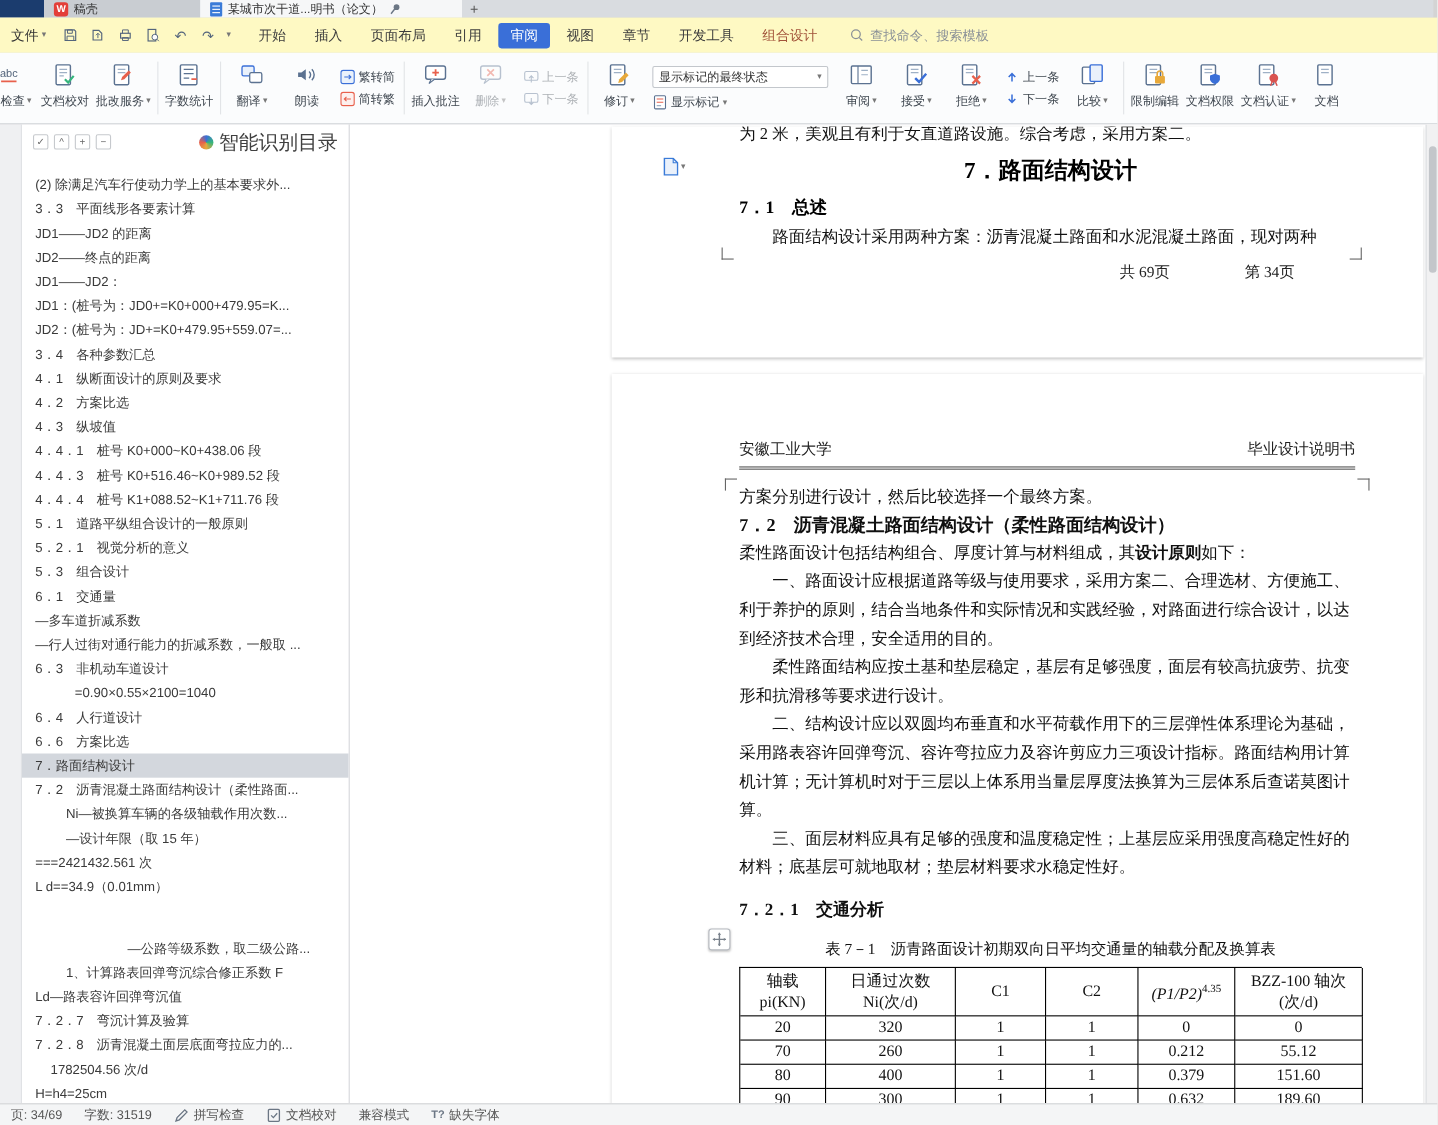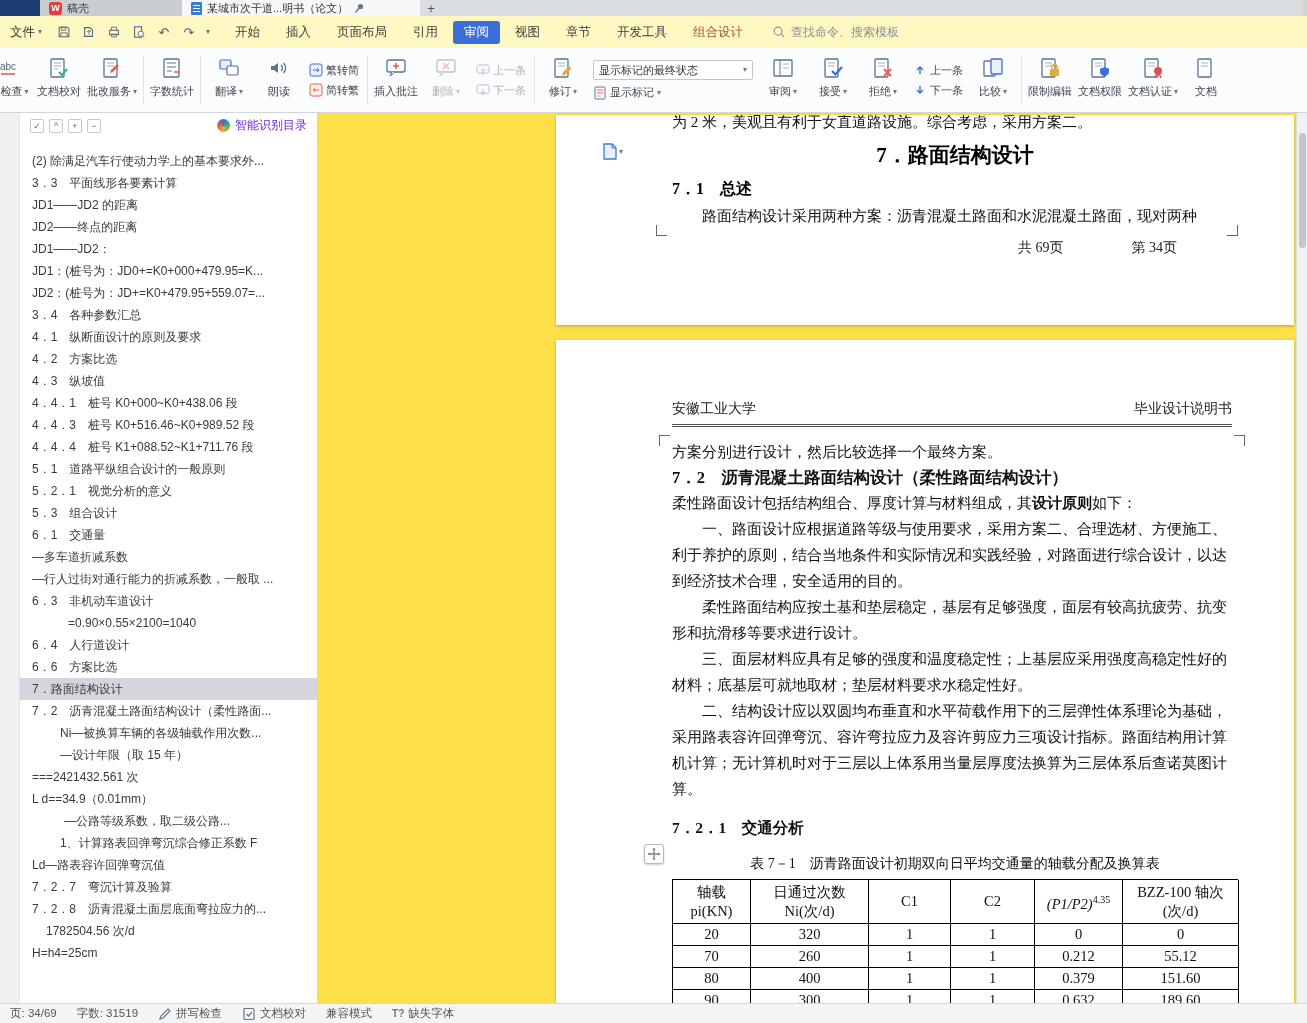--- a/index.html
+++ b/index.html
@@ -48,28 +48,28 @@
 
   
   .main { position:absolute; top:113px; left:0; right:0; bottom:20px; overflow:hidden; }
   .left-strip { position:absolute; left:0; top:0; bottom:0; width:20px; background:#eff0f2; border-right:1px solid #e0e2e5; }
   .sidebar { position:absolute; left:20px; top:0; bottom:0; width:298px; background:#fff; border-right:1px solid #cfd2d6; overflow:hidden; }
   .sb-head { display:flex; align-items:center; justify-content:space-between; padding:12px 14px 6px 10px; }
   .sb-title { font-size:13px; font-weight:bold; color:#333; }
   .sb-close { color:#888; font-size:14px; }
   .sb-tools { display:flex; align-items:center; gap:5px; padding:4px 10px 8px; }
   .tool-ic { width:14px; height:14px; border:1px solid #c6c9cd; border-radius:2px; color:#666; font-size:9px; display:flex; align-items:center; justify-content:center; }
-  .smart-toc { margin-left:auto; display:flex; align-items:center; gap:5px; font-size:12px; color:#6d28d9; }
+  .smart-toc { margin-left:auto; display:flex; align-items:center; gap:5px; font-size:18px; color:#404040; }
   .smart-ic { width:13px; height:13px; border-radius:50%; background:conic-gradient(#3a6fd8,#35b57c,#e8a93a,#e8604c,#3a6fd8); }
   .toc-list { margin-top:8px; }
   .toc-item { height:22px; line-height:22px; padding-left:12px; font-size:12px; color:#3a3a3a; white-space:nowrap; overflow:hidden; }
   .toc-item.selected { background:#d3d7dd; }
 
   
-  .docarea { position:absolute; left:318px; top:0; right:0; bottom:0; background:#fde047; overflow:hidden; }
+  .docarea { position:absolute; left:318px; top:0; right:0; bottom:0; background:#ffffff; overflow:hidden; }
   .page { position:absolute; left:238px; width:738px; background:#fff; box-shadow:0 1px 3px rgba(0,0,0,.25); }
   .page1 { top:2px; height:210px; overflow:hidden; }
   .page2 { top:227px; height:670px; }
   .p1-topline { position:absolute; top:-4px; left:116px; width:566px; font:15px/22px "Liberation Serif",serif; color:#111; }
   .p1-h1 { position:absolute; top:26px; left:116px; width:566px; text-align:center; font-family:"Liberation Serif",serif; font-size:21px; font-weight:bold; color:#000; }
   .p1-h2 { position:absolute; top:64px; left:116px; font-family:"Liberation Serif",serif; font-size:16px; font-weight:bold; }
   .p1-para { position:absolute; top:89px; left:116px; width:566px; font:15px/24px "Liberation Serif",serif; text-indent:2em; color:#111; }
   .bmark { position:absolute; width:11px; height:11px; border-color:#666; }
   .bmark.bl { border-left:1px solid #666; border-bottom:1px solid #666; }
   .bmark.br { border-right:1px solid #666; border-bottom:1px solid #666; }
@@ -556,21 +556,21 @@
         </div>
           <div class="toc-item" style="padding-left: 40px;">
           <span>—设计年限（取 15 年）</span>
         </div>
           <div class="toc-item">
           <span>===2421432.561 次</span>
         </div>
           <div class="toc-item" style="">
           <span>L d==34.9（0.01mm）</span>
         </div>
-          <div class="toc-item" style="padding-left: 44px;">
+          <div class="toc-item" style="padding-left: 96px; margin-top: 34px;">
           <span>—公路等级系数，取二级公路...</span>
         </div>
           <div class="toc-item" style="padding-left: 40px;">
           <span>1、计算路表回弹弯沉综合修正系数 F</span>
         </div>
           <div class="toc-item">
           <span>Ld—路表容许回弹弯沉值</span>
         </div>
           <div class="toc-item">
           <span>7．2．7　弯沉计算及验算</span>
@@ -608,22 +608,22 @@
           <span>毕业设计说明书</span>
         </div>
         <div class="bmark tl" style="left:103px; top:95px;"></div>
         <div class="bmark tr" style="left:678px; top:95px;"></div>
         <div class="p2-body">
           <p class="para">方案分别进行设计，然后比较选择一个最终方案。</p>
           <p class="p2-h2">7．2　沥青混凝土路面结构设计（柔性路面结构设计）</p>
           <p class="para"><span>柔性路面设计包括结构组合、厚度计算与材料组成，其</span><b>设计原则</b><span>如下：</span></p>
           <p class="para ind">一、路面设计应根据道路等级与使用要求，采用方案二、合理选材、方便施工、利于养护的原则，结合当地条件和实际情况和实践经验，对路面进行综合设计，以达到经济技术合理，安全适用的目的。</p>
           <p class="para ind">柔性路面结构应按土基和垫层稳定，基层有足够强度，面层有较高抗疲劳、抗变形和抗滑移等要求进行设计。</p>
+          <p class="para ind">二、结构设计应以双圆均布垂直和水平荷载作用下的三层弹性体系理论为基础，采用路表容许回弹弯沉、容许弯拉应力及容许剪应力三项设计指标。路面结构用计算机计算；无计算机时对于三层以上体系用当量层厚度法换算为三层体系后查诺莫图计算。</p>
           <p class="para ind">三、面层材料应具有足够的强度和温度稳定性；上基层应采用强度高稳定性好的材料；底基层可就地取材；垫层材料要求水稳定性好。</p>
-          <p class="para ind">二、结构设计应以双圆均布垂直和水平荷载作用下的三层弹性体系理论为基础，采用路表容许回弹弯沉、容许弯拉应力及容许剪应力三项设计指标。路面结构用计算机计算；无计算机时对于三层以上体系用当量层厚度法换算为三层体系后查诺莫图计算。</p>
           <p class="p2-h3">7．2．1　交通分析</p>
           <div class="tcaption">表 7－1　沥青路面设计初期双向日平均交通量的轴载分配及换算表</div>
           <div class="dtable">
             <div class="tcell th">
               <span>轴载</span>
               <span>pi(KN)</span>
             </div>
             <div class="tcell th">
               <span>日通过次数</span>
               <span>Ni(次/d)</span>

